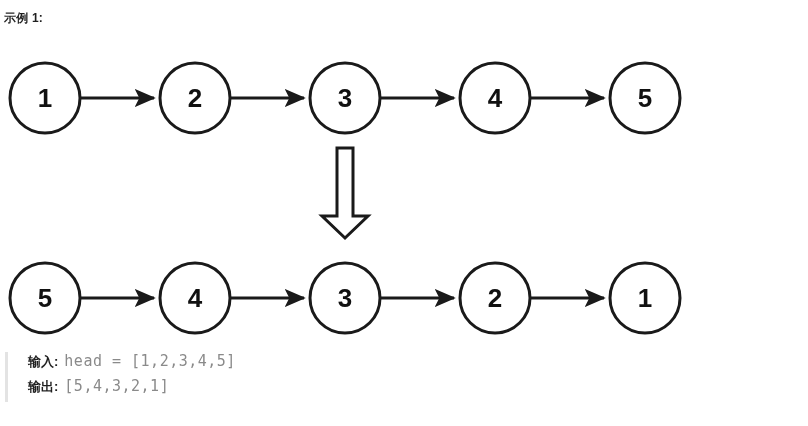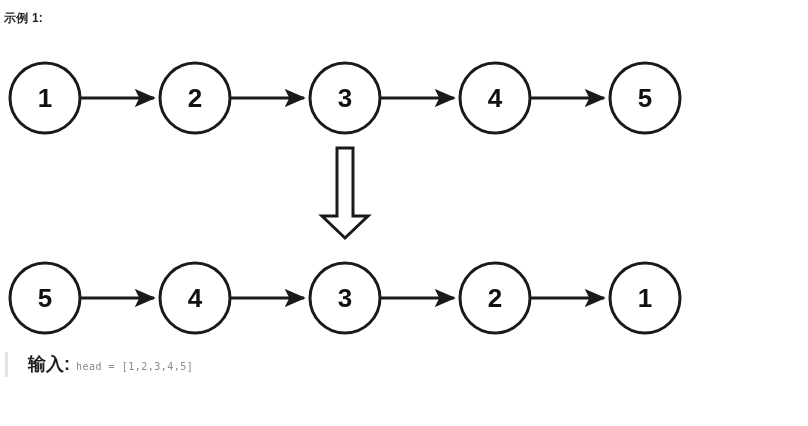--- a/index.html
+++ b/index.html
@@ -52,28 +52,28 @@
     box-sizing: border-box;
   }
   .io-line {
     display: flex;
     align-items: baseline;
     height: 25px;
     white-space: nowrap;
   }
   .io-label {
     font-family: "Liberation Sans", "DejaVu Sans", sans-serif;
-    font-size: 18px;
+    font-size: 13px;
     font-weight: bold;
     color: #1f1f1f;
     margin-right: 6px;
   }
   .io-value {
     font-family: "DejaVu Sans Mono", "Liberation Mono", monospace;
-    font-size: 10px;
+    font-size: 15px;
     color: #8a8a8a;
     letter-spacing: 0.5px;
     text-align: right;
   }
 </style>
 </head>
 <body>
 
 <div class="example-heading">示例 1:</div>
 
@@ -157,13 +157,17 @@
       </g>
     </g>
   </svg>
 </div>
 
 <div class="io-block">
   <div class="io-line">
     <span class="io-label">输入:</span>
     <span class="io-value">head = [1,2,3,4,5]</span>
   </div>
+  <div class="io-line">
+    <span class="io-label">输出:</span>
+    <span class="io-value">[5,4,3,2,1]</span>
+  </div>
 </div>
 
 </body></html>

